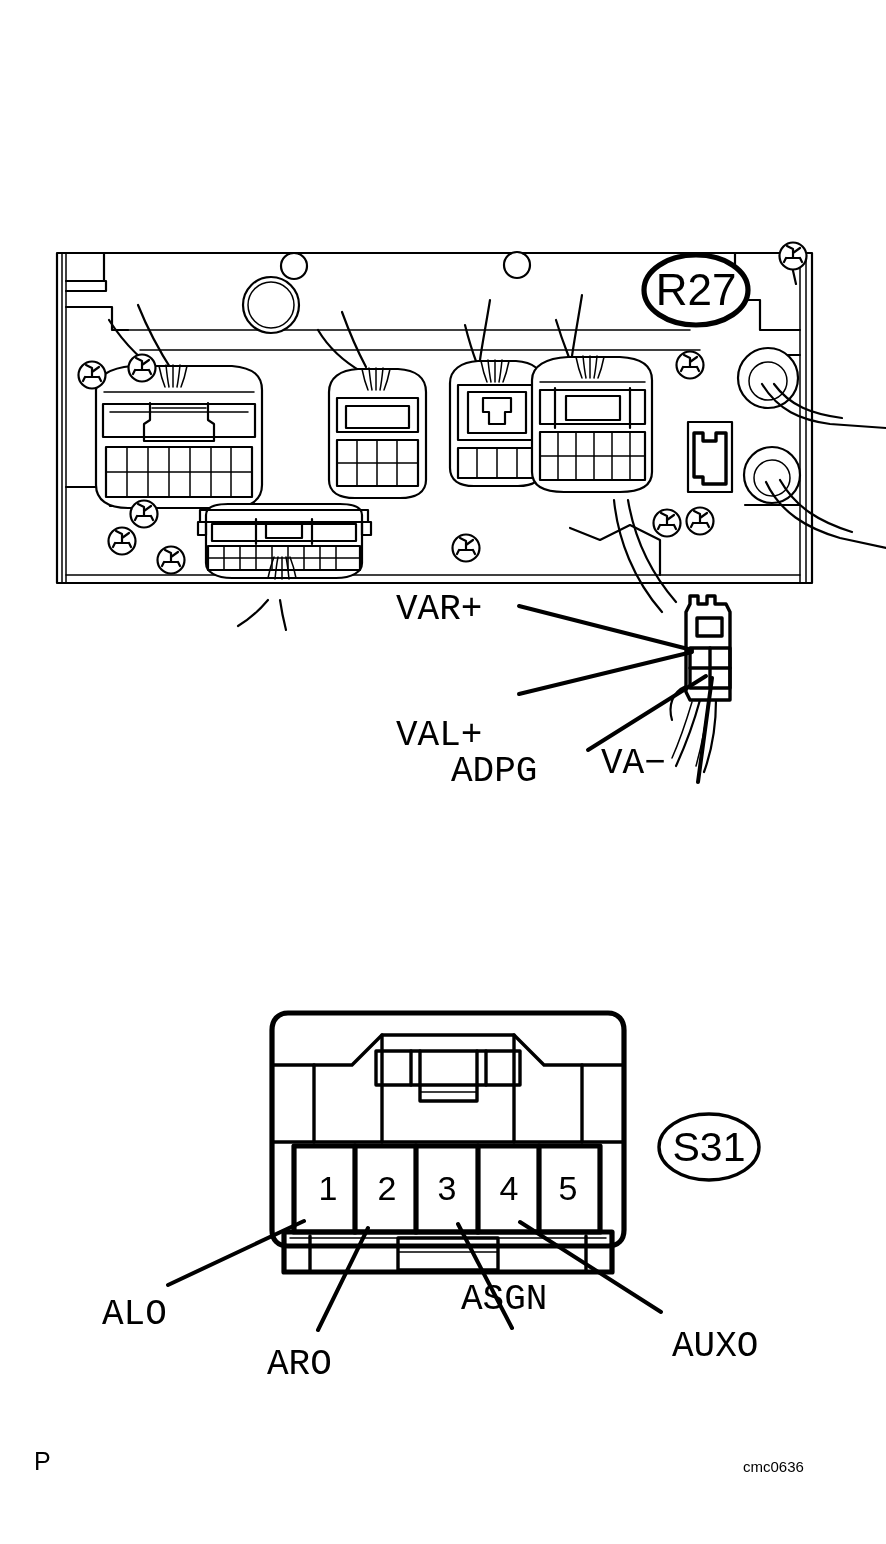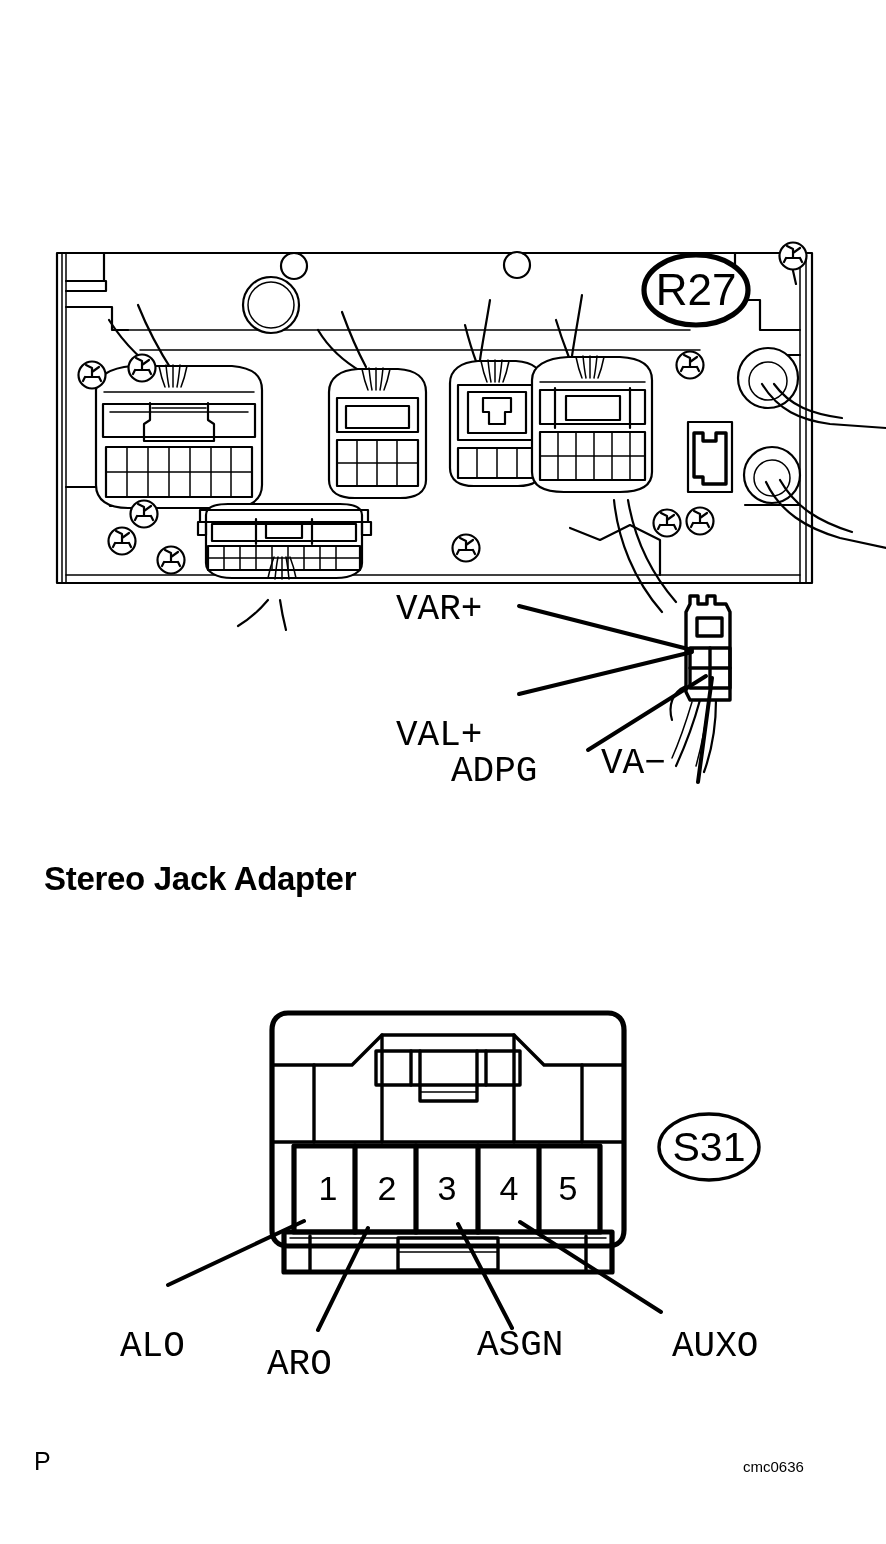--- a/index.html
+++ b/index.html
@@ -346,23 +346,23 @@
       <path class="lead" d="M 458,1224 L 512,1328"></path>
       <path class="lead" d="M 520,1222 L 661,1312"></path>
     </g>
   </svg>
 
   <div class="callout" style="left:396px; top:590px;">VAR+</div>
   <div class="callout" style="left:396px; top:679px;margin-top:37px;">VAL+</div>
   <div class="callout" style="left:451px; top:752px;">ADPG</div>
   <div class="callout" style="left:601px; top:744px;">VA−</div>
 
-  <div class="heading" id="heading-2"><span>Stereo Jack Adapter</span><br></div>
-
-  <div class="callout" style="left:120px; top:1295px;margin-top:32px;">ALO</div>
+  <div class="heading" id="heading-2"><br></div>
+
+  <div class="callout" style="left:102px; top:1295px;">ALO</div>
   <div class="callout" style="left:267px; top:1345px;">ARO</div>
-  <div class="callout" style="left:461px; top:1326px;margin-left:16px;">ASGN</div>
+  <div class="callout" style="left:461px; top:1280px;">ASGN</div>
   <div class="callout" style="left:672px; top:1327px;text-align:center;">AUXO</div>
 
   <div class="footer-text" id="footer-p">P</div>
   <div class="footer-text" id="footer-code">cmc0636</div>
 
 </div>
 
 </body></html>

